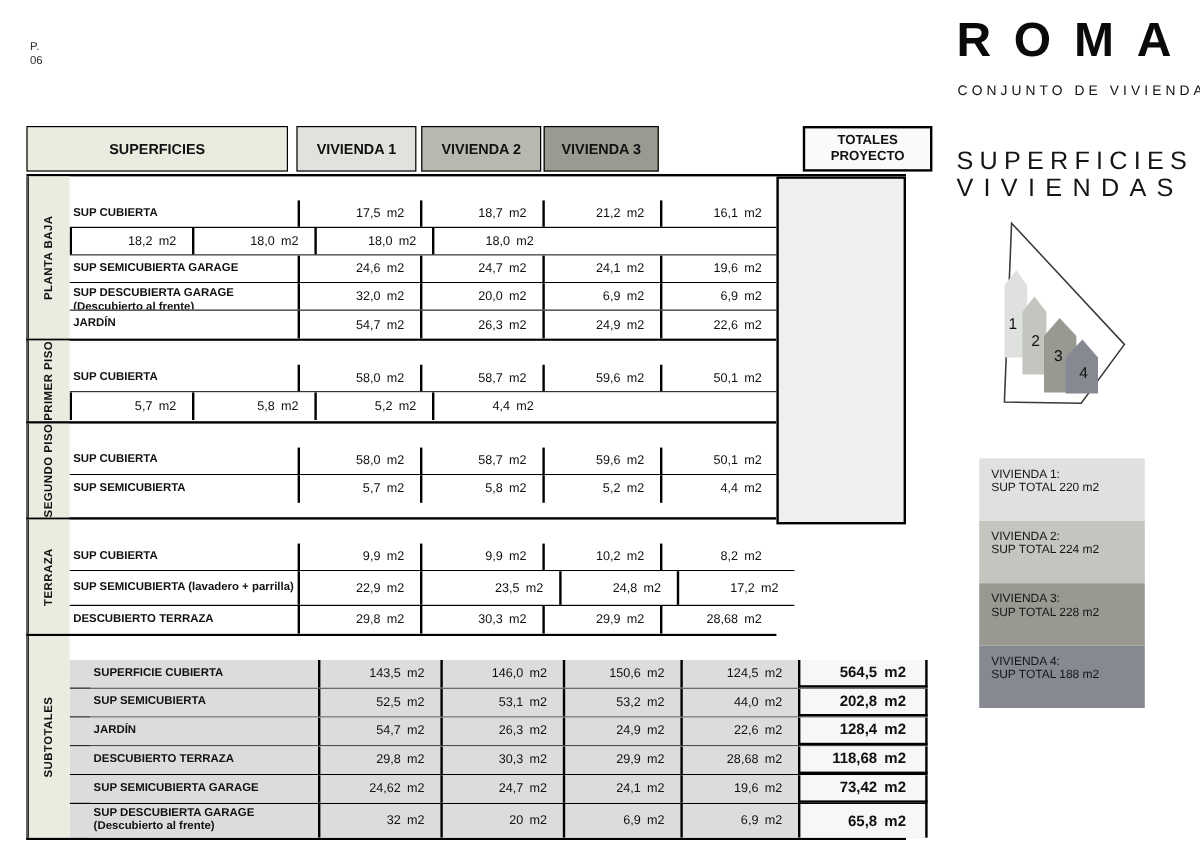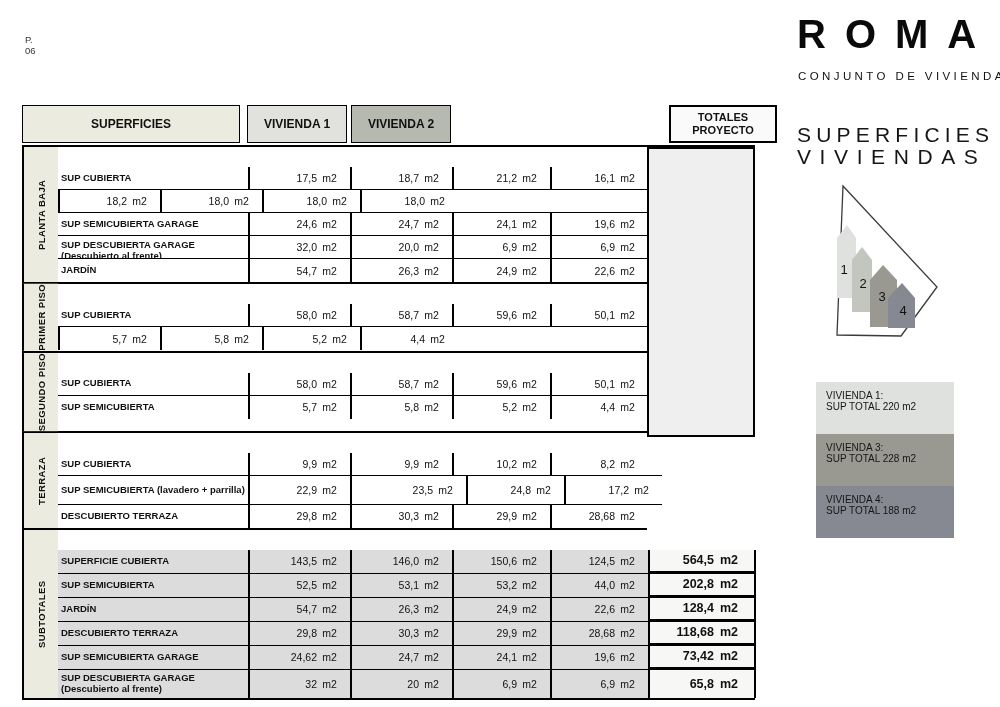--- a/index.html
+++ b/index.html
@@ -23,21 +23,21 @@
   .section.wide { width:733px; }
   .glabel { width:35px; background:#ecebdf; border-right:1px solid #000;
             writing-mode:vertical-rl; transform:rotate(180deg);
             display:flex; align-items:center; justify-content:center;
             font-weight:bold; font-size:9.5px; letter-spacing:0.4px; text-align:center;
             word-break:break-all; line-height:11px; }
   .rows { flex:1;margin-top:20px; }
   .row { display:flex; height:23px; border-bottom:1px solid #000; background:#fff; }
   .row.tall { height:29px; }
   .row.last { border-bottom:none; }
-  .row.strow { height:24px; background:#dcdcdc; }
+  .row.strow { height:24px; background:#dcdcdc;padding-left:17px; }
   .row.strow.tall { height:28px; }
   .desc { width:190px; display:flex; align-items:center; padding:0 2px 0 3px;
           font-weight:bold; font-size:9.5px; line-height:10.5px; overflow:hidden; }
   .row.clip .desc { align-items:flex-start; padding-top:3px; line-height:11px; }
   .row.strow .desc { background:#dcdcdc; }
   .val { display:flex; align-items:center; padding-right:8px; border-left:2px solid #000;
          font-size:10.5px; }
   .row.strow .val { background:#dcdcdc; }
   .num { flex:1; text-align:right; }
   .unit { width:25px; text-align:center; }
@@ -74,20 +74,21 @@
   <div id="pageno">
     <div>P.</div>
     <div>06</div>
   </div>
 
   <div id="table">
     <div id="thead">
       <div class="hcell beige">SUPERFICIES</div>
       <div class="hcell" style="left: 225px; width: 100px; background: rgb(225, 225, 221);">VIVIENDA 1</div>
       <div class="hcell" style="left: 329px; width: 100px; background: rgb(182, 185, 175);">VIVIENDA 2</div>
+      <div class="hcell" style="left: 431px; width: 96px; background: rgb(153, 154, 144);">VIVIENDA 3</div>
       <div class="hcell tot">TOTALES PROYECTO</div>
     </div>
     <div id="tbody">
       <div id="tot-empty"></div>
 
     <div class="section">
           <div class="glabel">PLANTA BAJA</div>
           <div class="rows">
             <div class="row">
               <div class="desc">SUP CUBIERTA</div>
@@ -496,20 +497,24 @@
     <text x="82" y="121" text-anchor="middle">3</text>
     <text x="103" y="135" text-anchor="middle">4</text>
   </svg>
 
   <div id="legend">
 
   <div class="litem" style="background: rgb(223, 225, 222);">
         <span class="lt">VIVIENDA 1:</span>
         <span class="ls">SUP TOTAL 220 m2</span>
       </div>
+      <div class="litem" style="background: rgb(194, 198, 190);">
+        <span class="lt">VIVIENDA 2:</span>
+        <span class="ls">SUP TOTAL 224 m2</span>
+      </div>
       <div class="litem" style="background: rgb(153, 153, 146);">
         <span class="lt">VIVIENDA 3:</span>
         <span class="ls">SUP TOTAL 228 m2</span>
       </div>
       <div class="litem" style="background: rgb(134, 137, 146);">
         <span class="lt">VIVIENDA 4:</span>
         <span class="ls">SUP TOTAL 188 m2</span>
       </div>
     </div>
 

